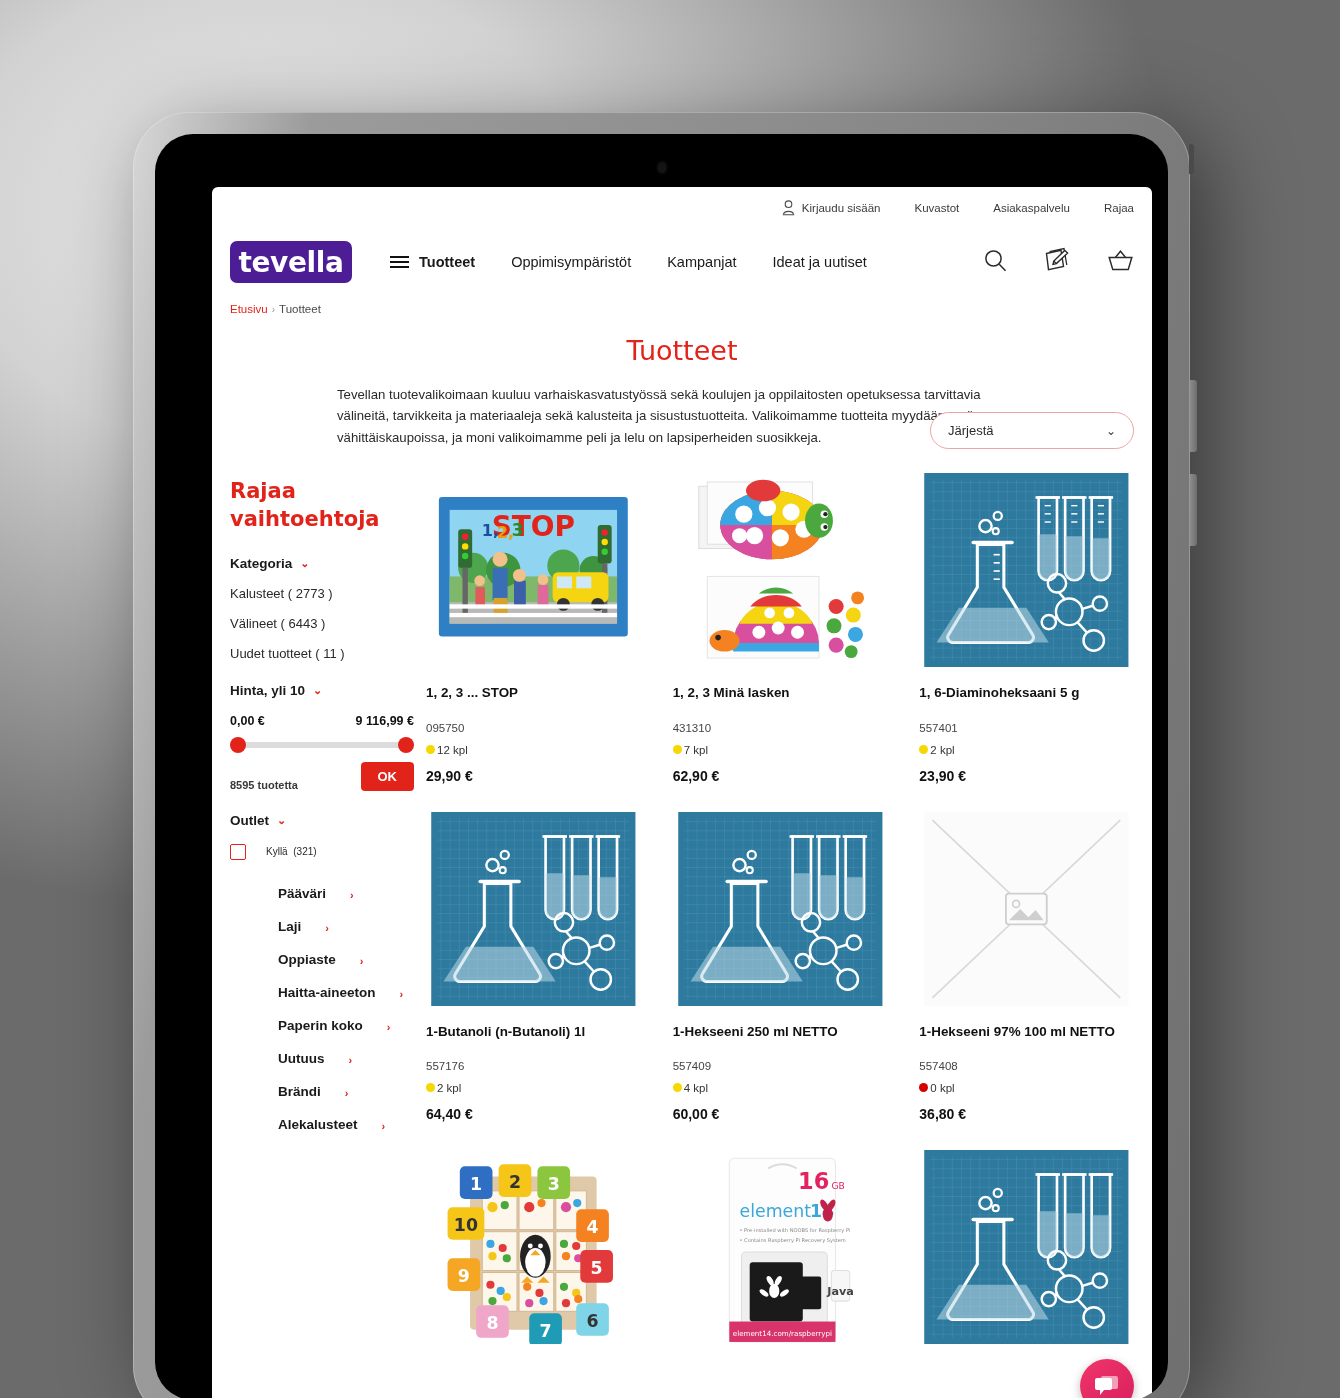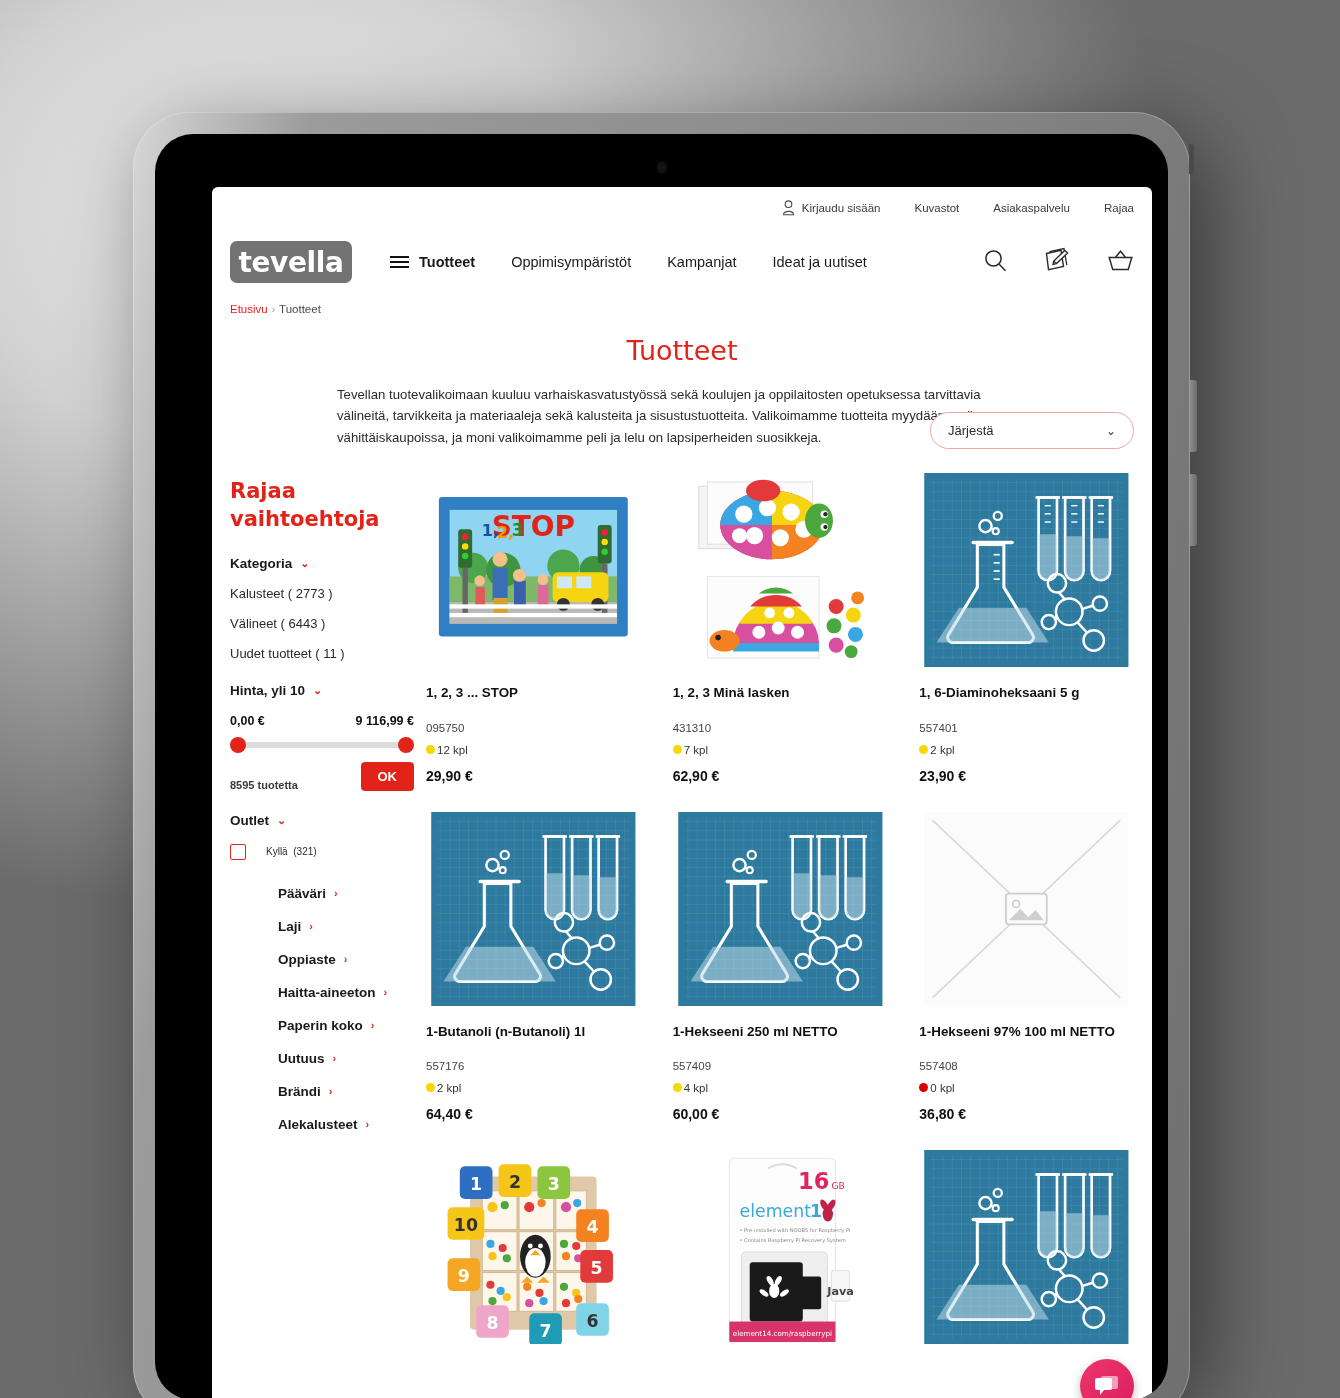--- a/index.html
+++ b/index.html
@@ -74,21 +74,21 @@
   .util-link { display: flex; align-items: center; gap: 7px; cursor: pointer; white-space: nowrap; }
   #person-icon svg { display:block; }
 
   
   #main-header {
     display: flex; align-items: center;
     padding: 0 18px 0 18px;
     height: 66px;
   }
   #logo {
-    background: #737373;
+    background: #4c1d95;
     color: #fff;
     border-radius: 7px;
     width: 122px; height: 42px;
     display: flex; align-items: center; justify-content: center;
     font-size: 28px; font-weight: 700; letter-spacing: -.4px;
     font-family: "DejaVu Sans", sans-serif;
   }
   #primary-nav { display: flex; align-items: center; gap: 36px; margin-left: 38px; }
   .nav-item { font-size: 14.5px; color: #1a1a1a; cursor: pointer; white-space: nowrap; }
   .nav-item.active { font-weight: 700; }
@@ -165,21 +165,21 @@
     font-family: "Liberation Sans", sans-serif;
   }
   #outlet-row { display: flex; align-items: center; gap: 20px; margin-top: 16px; }
   #outlet-checkbox {
     width: 16px; height: 16px; border: 1.6px solid #e2231a; border-radius: 2px;
     background: #fff; cursor: pointer;
   }
   #outlet-label { font-size: 10px; color: #2a2a2a; }
   .filter-link {
     font-size: 13.5px; font-weight: 700; color: #1a1a1a;
-    margin-top: 18px; display: flex; align-items: center; gap: 8px; cursor: pointer; padding-left: 48px;
+    margin-top: 18px; display: flex; align-items: flex-end; gap: 24px; cursor: pointer; padding-left: 48px;
   }
   .chev-right { color: #e2231a; font-size: 11px; font-weight: 700; }
 
   
   #sort-wrap { display: flex; justify-content: flex-end; margin-top: -66px; margin-bottom: 24px; }
   #sort-select {
     width: 204px; height: 37px; border: 1.3px solid #efa6a2; border-radius: 19px;
     background: #fff; color: #2a2a2a; font-size: 13px;
     display: flex; align-items: center; justify-content: space-between;
     padding: 0 17px; cursor: pointer;

